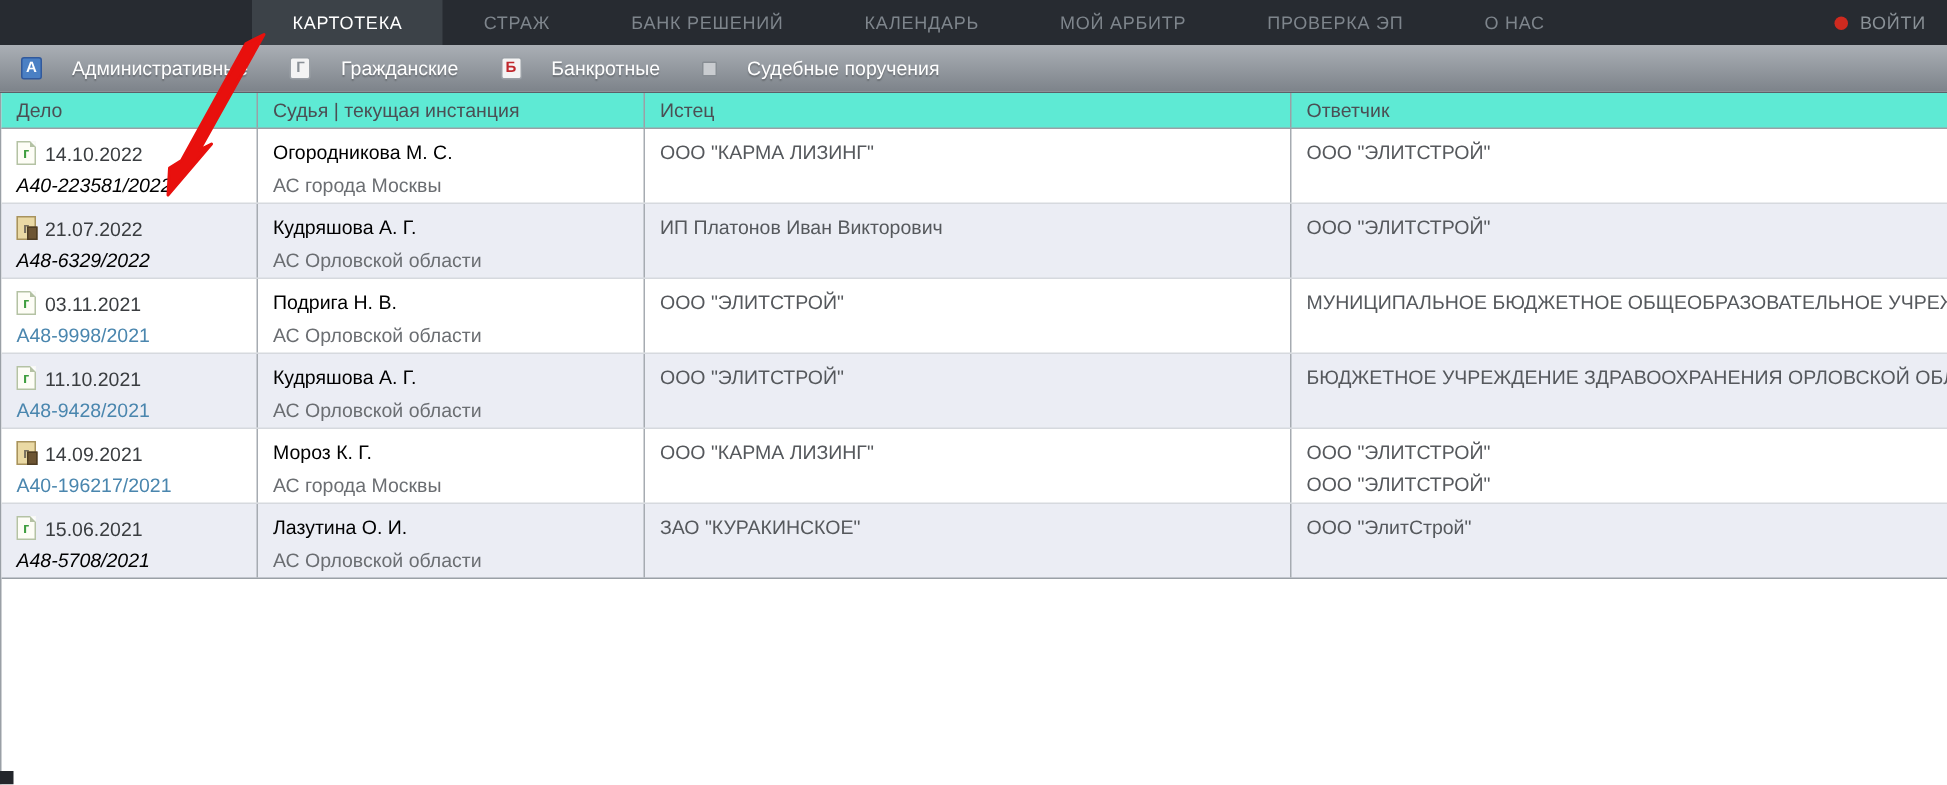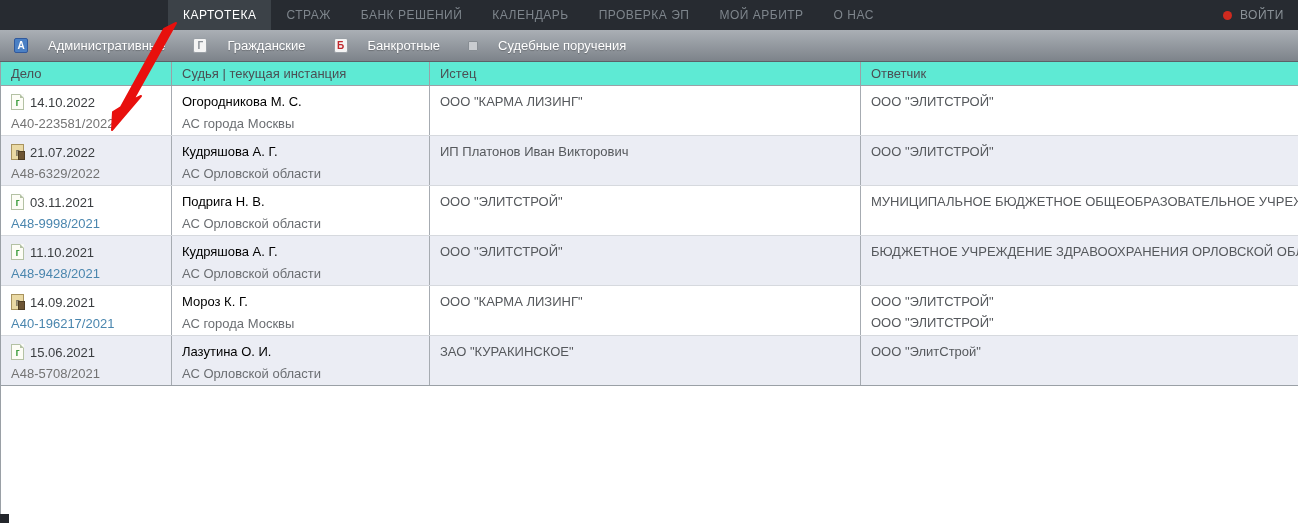--- a/index.html
+++ b/index.html
@@ -3,21 +3,21 @@
 <meta charset="utf-8">
 <style>
   * { margin:0; padding:0; box-sizing:border-box; }
   html,body { width:1298px; height:523px; overflow:hidden; background:#fff;
               font-family:"Liberation Sans", sans-serif; }
   .stage { position:relative; width:1298px; height:523px; }
 
   
   .topnav { height:30px; background:#272b31; display:flex; align-items:stretch; padding-left:168px; }
   .nav-item { color:#7e858c; font-size:12px; letter-spacing:.5px; line-height:30px;
-              padding:0 15px; cursor:pointer; white-space:nowrap; }
+              padding:0 27px; cursor:pointer; white-space:nowrap; }
   .nav-item.active { background:#3c4248; color:#ffffff; }
   .login { margin-left:auto; display:flex; align-items:center; padding-right:14px; cursor:pointer; }
   .login-dot { width:9px; height:9px; border-radius:50%; background:#ce2a1f; margin-right:8px; }
   .login-label { color:#8a9197; font-size:12px; letter-spacing:.5px; }
 
   
   .filterbar { height:32px; background:linear-gradient(#aaafb5,#7d838a);
                border-bottom:1px solid #5c6168; display:flex; align-items:center; padding-left:14px; }
   .tab { display:flex; align-items:center; margin-right:28px; cursor:pointer; }
   .tab-label { color:#fff; font-size:13px; text-shadow:0 1px 1px rgba(0,0,0,.25); margin-left:20px; white-space:nowrap; }
@@ -49,21 +49,21 @@
                display:flex; align-items:center; justify-content:center; margin-right:6px; flex:none; }
   .icon-active { background:#fdfdf6; border:1px solid #b4c2a4; color:#3f9e3f; }
   .icon-active::after { content:''; position:absolute; top:-1px; right:-1px; width:0; height:0;
                border-left:4px solid #b4c2a4; border-top:4px solid rgba(255,255,255,.9); }
   .icon-closed { background:#ead9a4; border:1px solid #a8935e; color:#78705f; }
   .icon-closed::after { content:''; position:absolute; right:-2px; bottom:-1px;
                width:5px; height:7px; background:#6d5533; border:1px solid #4e3d23; }
   .case-date { color:#3a3d40; }
   .case-link { display:inline-block; margin-top:6px; font-size:13px; color:#4a86ae;
                text-decoration:none; cursor:pointer; }
-  .case-link.visited { color:#737373; }
+  .case-link.visited { color:#000000;font-style:italic; }
 
   .judge { color:#000000; line-height:16px; margin-bottom:6px; white-space:nowrap; }
   .court { color:#6b6e72; line-height:16px; white-space:nowrap; }
   .party-line { line-height:16px; margin-bottom:5px; white-space:nowrap; }
 
   
   .arrow-overlay { position:absolute; left:0; top:0; width:1298px; height:523px;
                    pointer-events:none; z-index:50; }
   .corner-box { position:absolute; left:0; top:514px; width:9px; height:9px;
                 background:#23262b; z-index:40; }
@@ -71,22 +71,22 @@
 </head>
 <body>
 
 <div class="stage">
 
   <div class="topnav">
     <div class="nav-item active">КАРТОТЕКА</div>
     <div class="nav-item">СТРАЖ</div>
     <div class="nav-item">БАНК РЕШЕНИЙ</div>
     <div class="nav-item">КАЛЕНДАРЬ</div>
+    <div class="nav-item">МОЙ АРБИТР</div>
     <div class="nav-item">ПРОВЕРКА ЭП</div>
-    <div class="nav-item">МОЙ АРБИТР</div>
     <div class="nav-item">О НАС</div>
     <div class="login">
       <span class="login-dot"></span>
       <span class="login-label">ВОЙТИ</span>
     </div>
   </div>
 
   <div class="filterbar">
     <div class="tab">
       <span class="tabicon admin">А</span>

